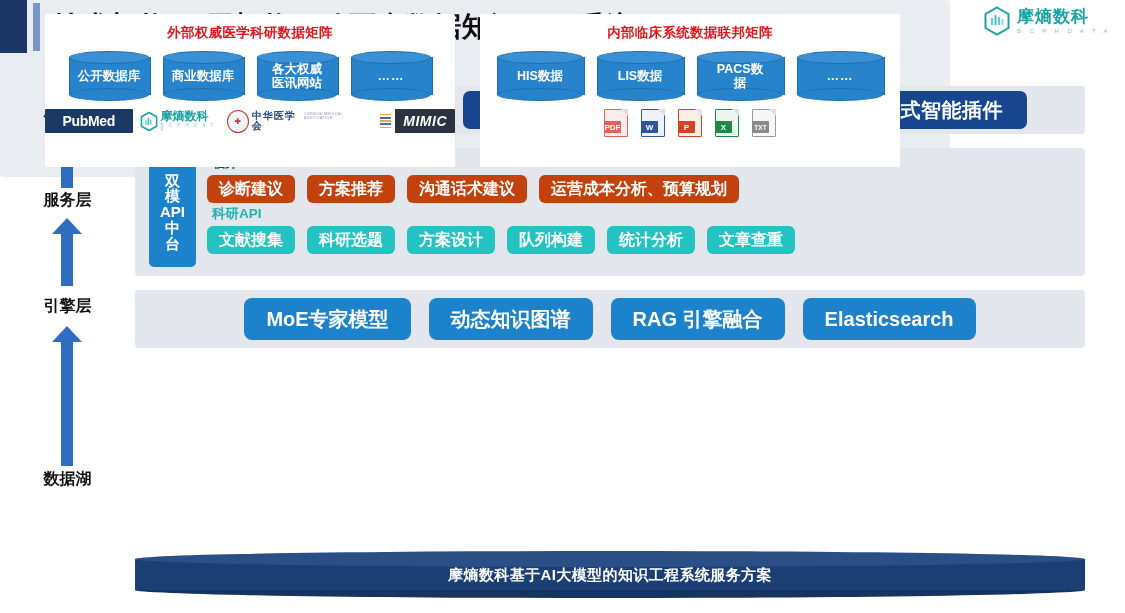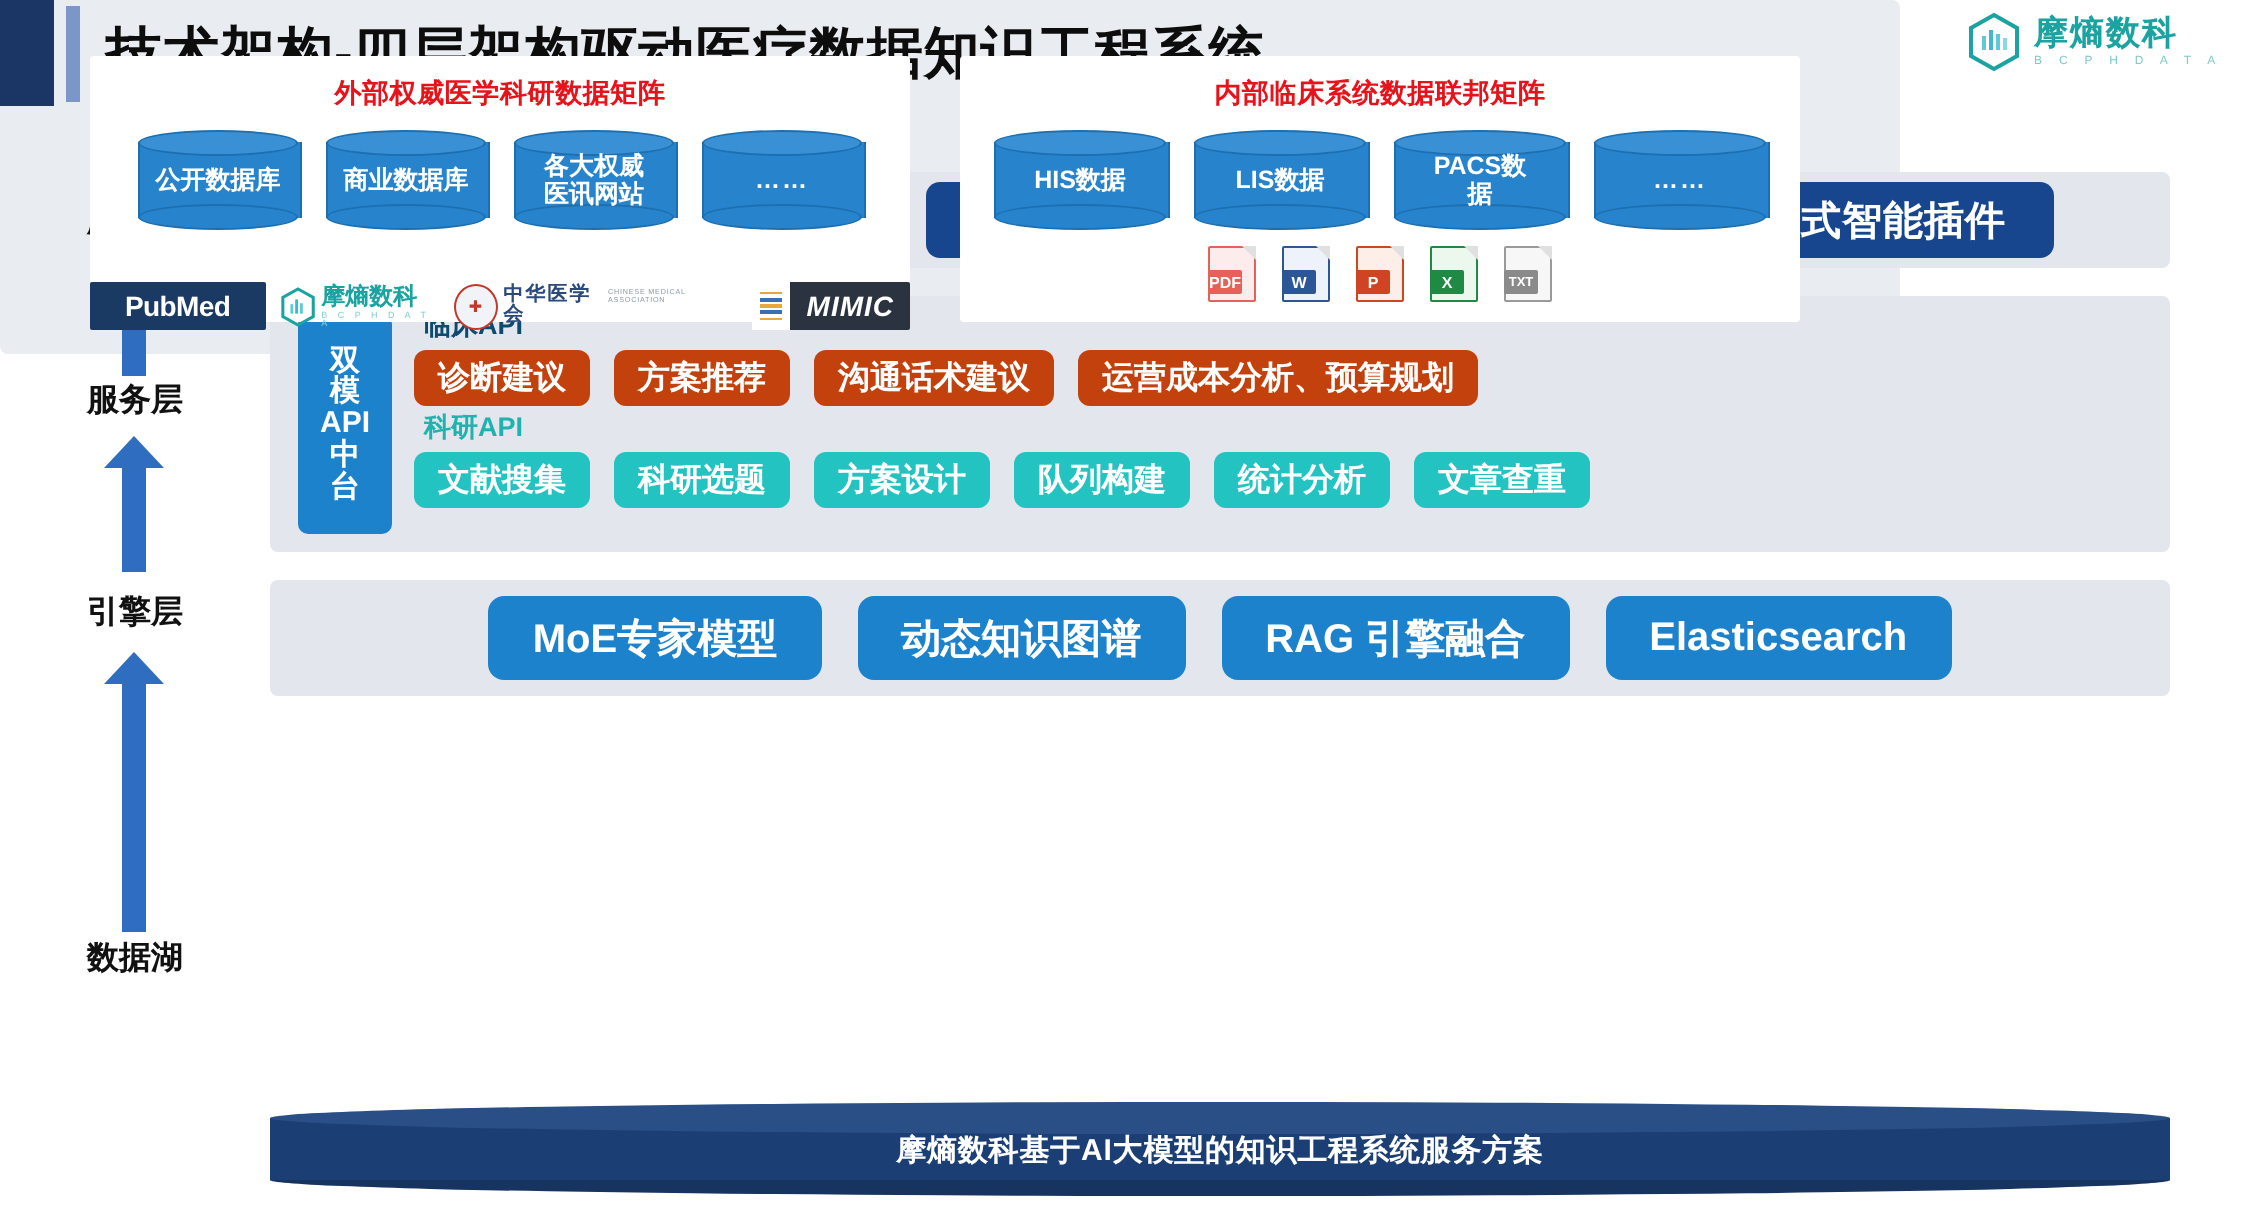--- a/index.html
+++ b/index.html
@@ -81,21 +81,21 @@
     display:flex;align-items:center;justify-content:center;gap:18px;}
   .eng-chip{
     background:#1d82cc;color:#fff;border-radius:8px;
     font-size:20px;font-weight:bold;height:42px;padding:0 22px;
     display:flex;align-items:center;justify-content:center;white-space:nowrap;
   }
 
   
   #lake-band{left:135px;top:360px;width:950px;height:177px;background:#e9ecf1;border-radius:4px;}
   .lake-panel{
-    position:absolute;top:28px;height:133px;background:#fff;border-radius:2px;
+    position:absolute;top:14px;height:153px;background:#fff;border-radius:2px;
   }
   #lake-panel-left{left:45px;width:410px;}
   #lake-panel-right{left:480px;width:420px;}
   .lake-title{
     text-align:center;font-size:13.5px;font-weight:bold;color:#e8131a;
     margin-top:10px;letter-spacing:.3px;
   }
   .cyl-row{display:flex;justify-content:center;align-items:flex-end;gap:14px;margin-top:9px;}
   .cyl{position:relative;width:80px;height:50px;}
   .cyl .body{
@@ -114,21 +114,21 @@
     position:absolute;left:0;top:0;width:80px;height:50px;
     display:flex;align-items:center;justify-content:center;
     color:#fff;font-size:12.5px;font-weight:bold;line-height:1.12;text-align:center;
     z-index:3;
   }
   .cyl.wide{width:86px;}
   .cyl.wide .body,.cyl.wide .top,.cyl.wide .bot,.cyl.wide .lbl{width:86px;}
   .dots{letter-spacing:1px;font-size:13px;}
 
   
-  #src-logos{display:flex;align-items:center;justify-content:center;gap:7px;margin-top:26px;}
+  #src-logos{display:flex;align-items:center;justify-content:center;gap:7px;margin-top:8px;}
   .logo-pubmed{
     width:92px;height:24px;background:#1b3a63;border-radius:1px;color:#fff;
     font-size:14px;font-weight:bold;display:flex;align-items:center;justify-content:center;
     letter-spacing:-.3px;
   }
   .logo-bcph{display:flex;align-items:center;gap:3px;}
   .logo-bcph .mark{width:19px;height:21px;}
   .logo-bcph .txt{display:flex;flex-direction:column;line-height:1;}
   .logo-bcph .n{font-size:12px;font-weight:bold;color:#1aa3a0;}
   .logo-bcph .s{font-size:4.5px;color:#86cfcd;letter-spacing:2px;margin-top:2px;}

